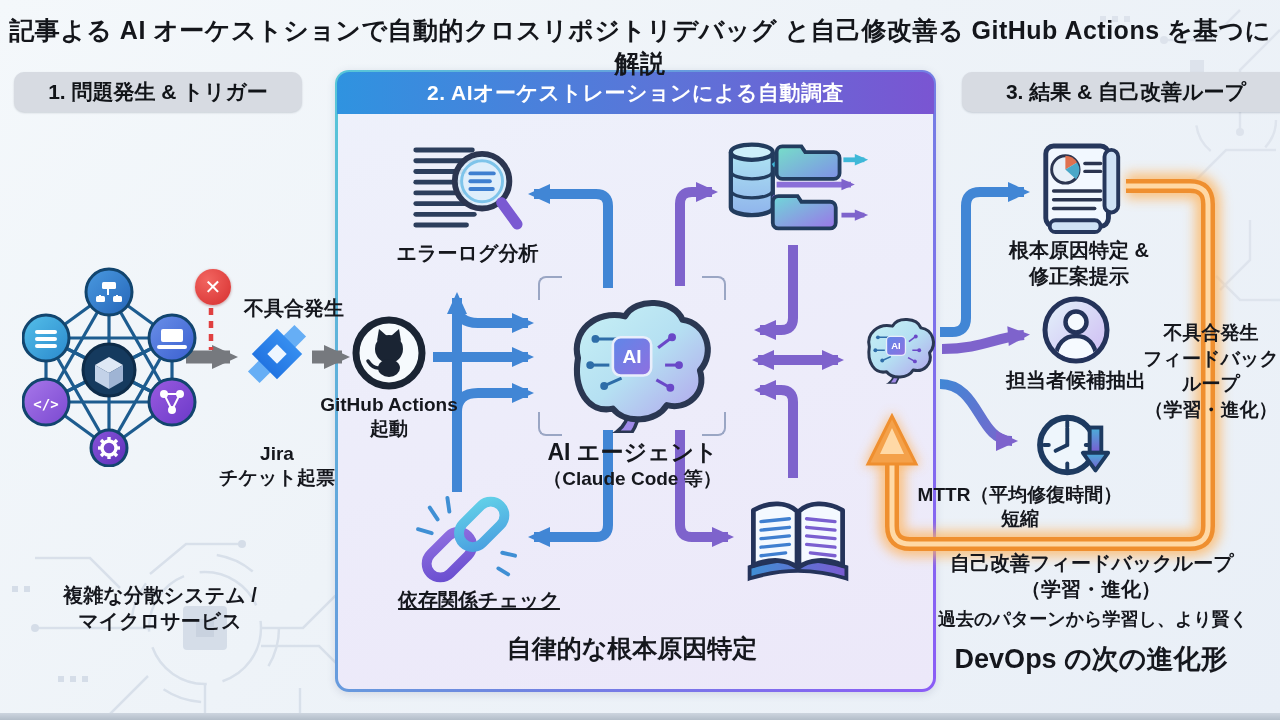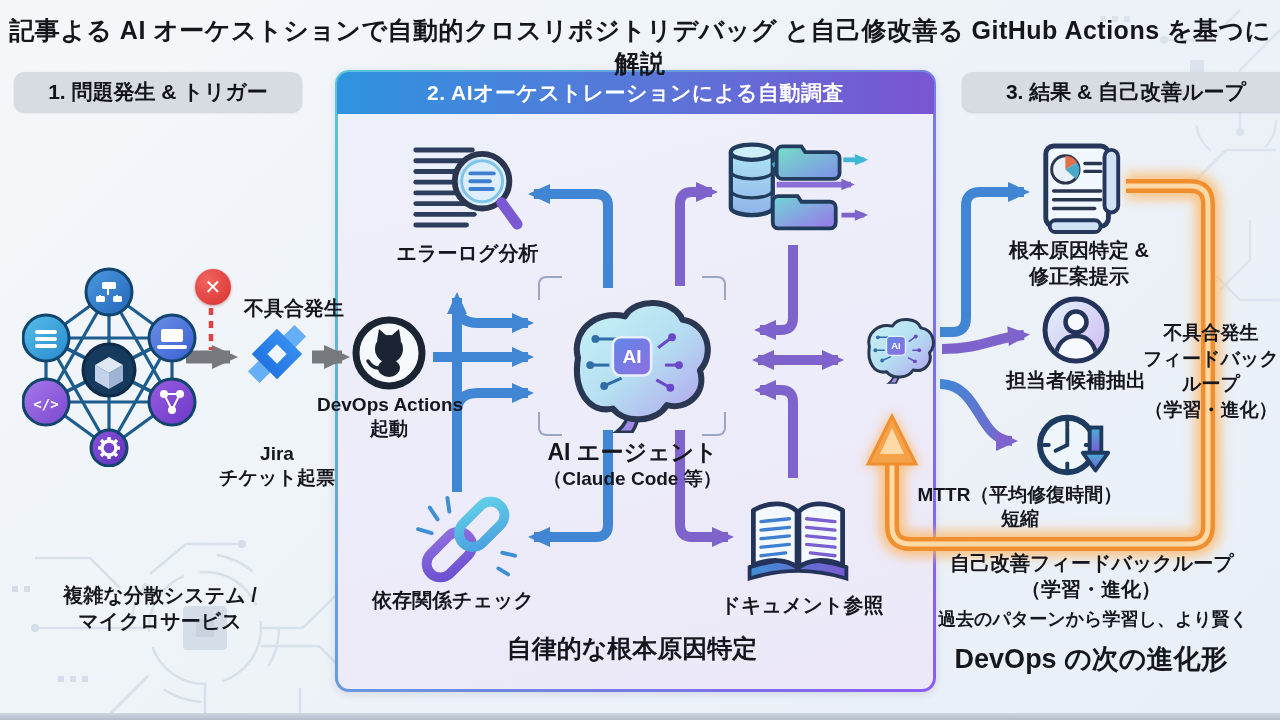--- a/index.html
+++ b/index.html
@@ -517,31 +517,30 @@
   <div class="lbl" style="left:10px;top:583px;width:300px;font-size:20px;">
     <span class="l1">複雑な分散システム /</span>
     <span class="l2">マイクロサービス</span>
   </div>
   <div class="lbl" style="left:238px;top:296px;width:112px;font-size:20px;">不具合発生</div>
   <div class="lbl" style="left:217px;top:398px;width:120px;font-size:19px;margin-top:44px;">
     <span class="l1">Jira</span>
     <span class="l2">チケット起票</span>
   </div>
   <div class="lbl" style="left:317px;top:393px;width:144px;font-size:19px;">
-    <span class="l1">DevOps Actions</span>
+    <span class="l1">GitHub Actions</span>
     <span class="l2">起動</span>
   </div>
 
   <div class="lbl" style="left:385px;top:241px;width:165px;font-size:20px;">エラーログ分析</div>
   <div class="lbl" style="left:535px;top:438px;width:195px;">
     <span class="l1" style="font-size:23px;">AI エージェント</span>
     <span class="l2" style="font-size:19px;">（Claude Code 等）</span>
   </div>
-  <div class="lbl" style="left:363px;top:588px;width:180px;font-size:20px;">依存関係チェック</div>
-  <div class="lbl" style="left:713px;top:593px;width:178px;font-size:20px;">ドキュメント参照</div>
+  <div class="lbl" style="left:389px;top:588px;width:180px;font-size:20px;text-decoration:underline;">依存関係チェック</div>
   <div class="lbl" style="left:432px;top:632px;width:400px;font-size:25px;">自律的な根本原因特定</div>
 
   <div class="lbl" style="left:993px;top:238px;width:172px;font-size:20px;">
     <span class="l1">根本原因特定 &amp;</span>
     <span class="l2">修正案提示</span>
   </div>
   <div class="lbl" style="left:980px;top:368px;width:192px;font-size:20px;">担当者候補抽出</div>
   <div class="lbl" style="left:904px;top:483px;width:232px;font-size:19px;">
     <span class="l1">MTTR（平均修復時間）</span>
     <span class="l2">短縮</span>

